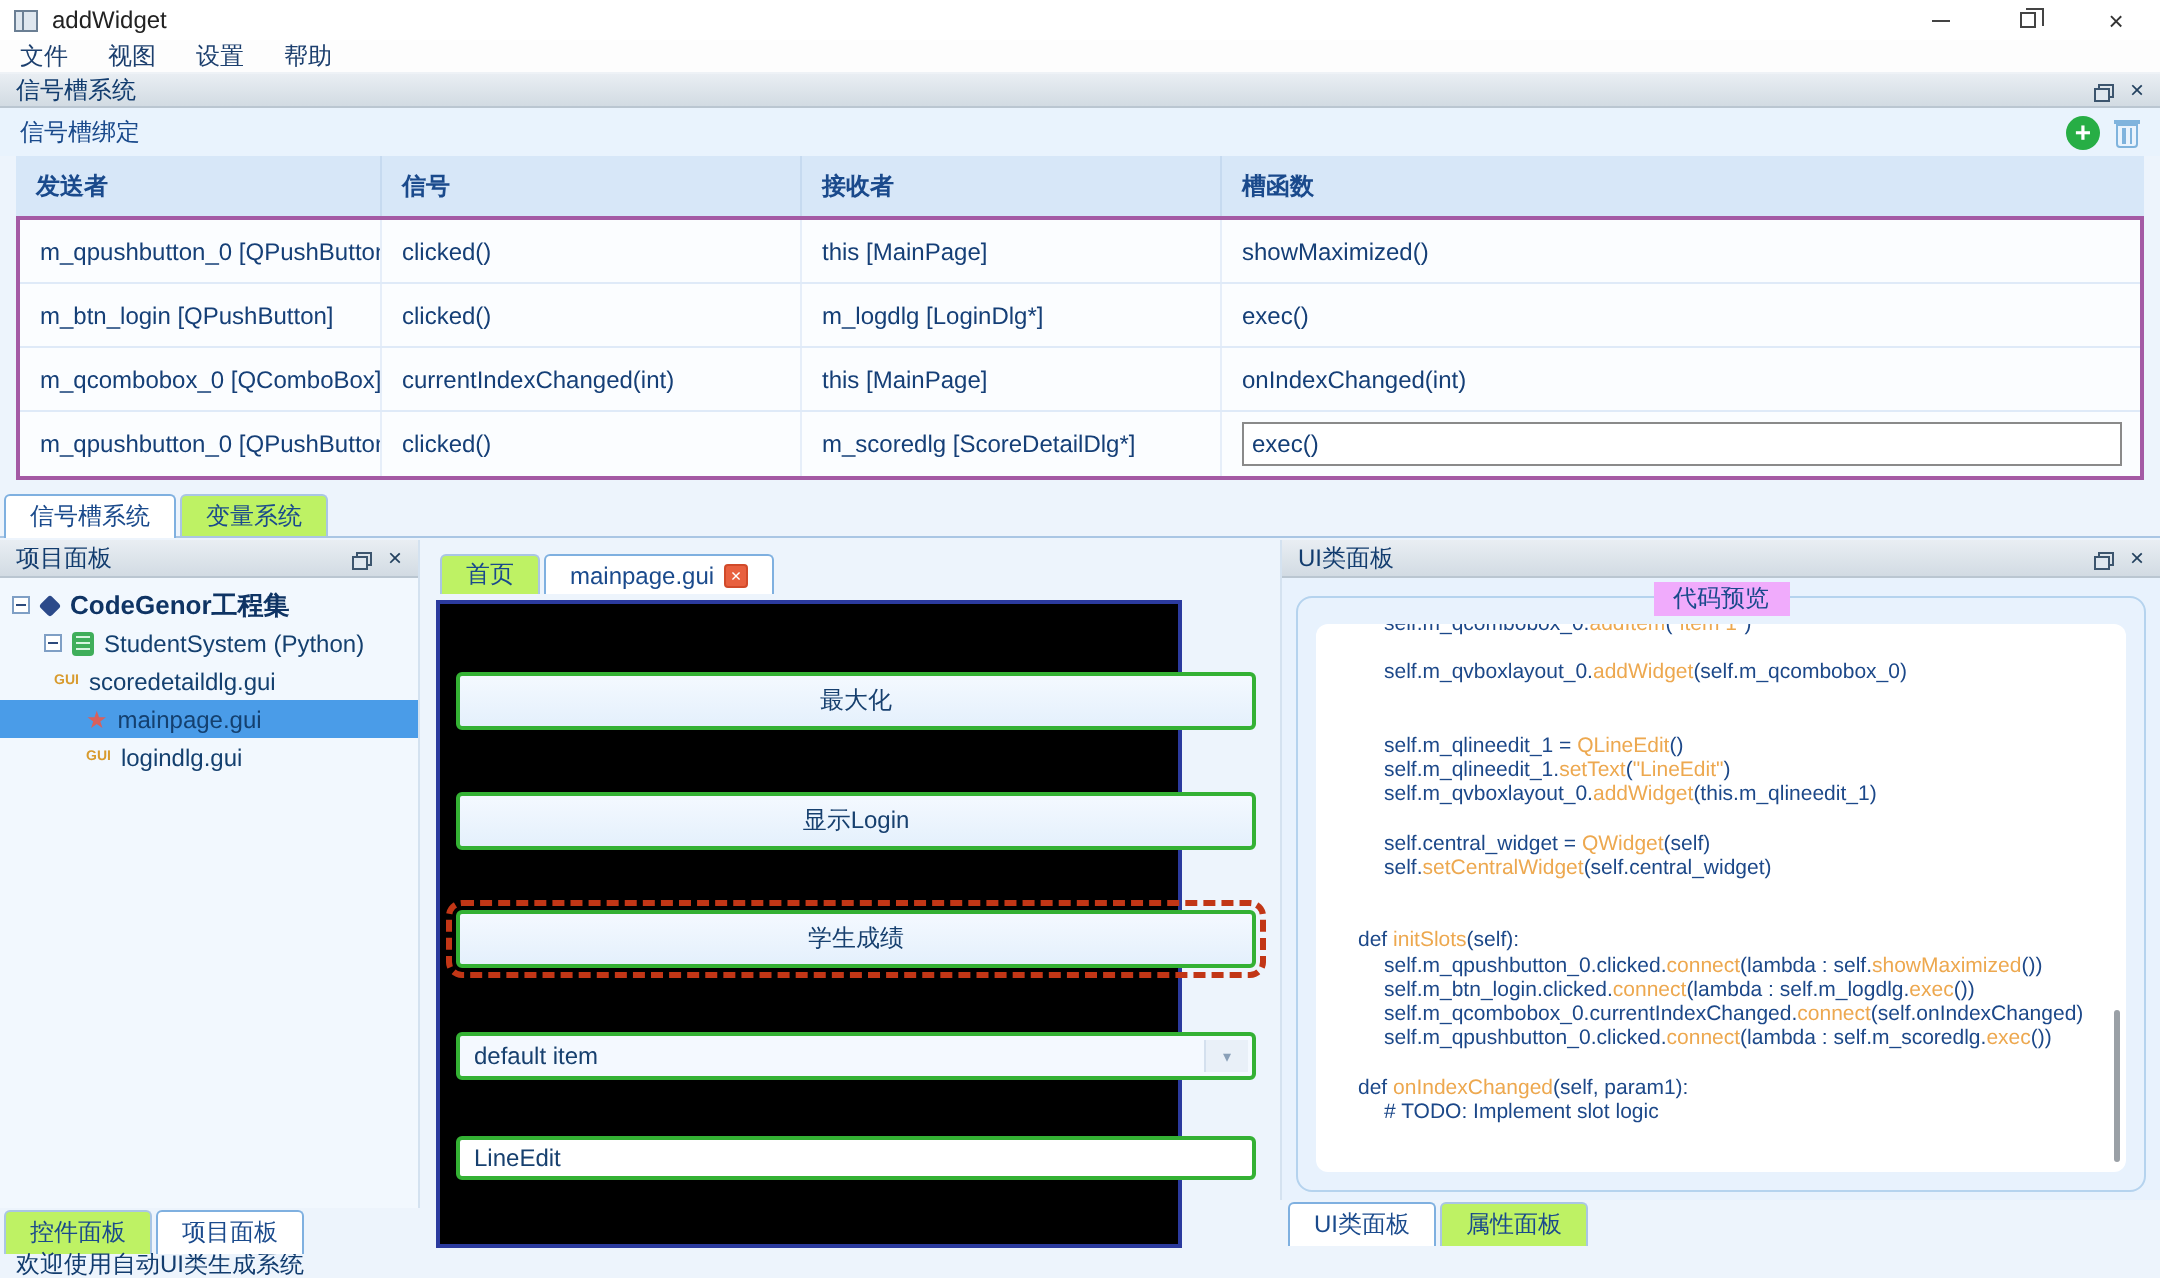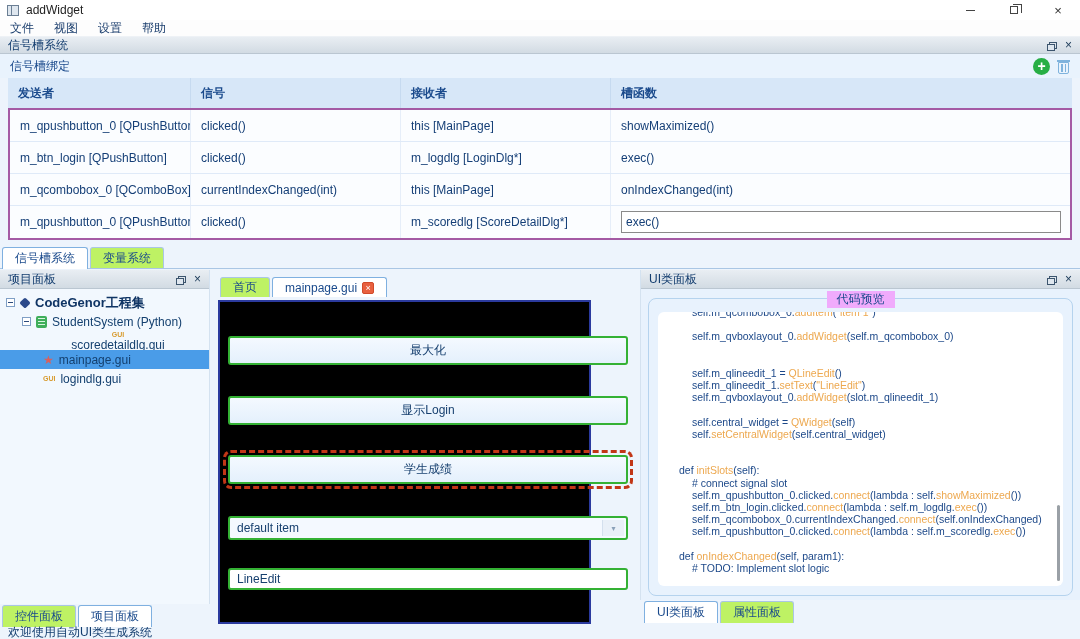--- a/index.html
+++ b/index.html
@@ -215,21 +215,21 @@
         <div class="tree-row root" style="padding-left: 6px;">
           <span class="expander"></span>
           <span class="ti ti-project"></span>
           <span class="label">CodeGenor工程集</span>
         </div>
         <div class="tree-row" style="padding-left: 22px;">
           <span class="expander"></span>
           <span class="ti ti-python"></span>
           <span class="label">StudentSystem (Python)</span>
         </div>
-        <div class="tree-row" style="padding-left: 22px; flex-direction: column;">
+        <div class="tree-row" style="padding-left: 22px;">
           <span class="ti ti-gui">GUI</span>
           <span class="label">scoredetaildlg.gui</span>
         </div>
         <div class="tree-row selected" style="padding-left: 38px;">
           <span class="ti ti-star">★</span>
           <span class="label">mainpage.gui</span>
         </div>
         <div class="tree-row" style="padding-left: 38px;">
           <span class="ti ti-gui">GUI</span>
           <span class="label">logindlg.gui</span>
@@ -277,28 +277,27 @@
       <span class="gtitle">代码预览</span>
       <div class="code-area">
         <div class="code-inner" id="code-inner">
             <div class="code-line" style="padding-left: 34px;"><span class="tok-n">self.m_qcombobox_0.</span><span class="tok-o">addItem</span><span class="tok-n">(</span><span class="tok-o">"item 1"</span><span class="tok-n">)</span></div>
             <div class="code-line" style="padding-left: 8px;"></div>
             <div class="code-line" style="padding-left: 34px;"><span class="tok-n">self.m_qvboxlayout_0.</span><span class="tok-o">addWidget</span><span class="tok-n">(self.m_qcombobox_0)</span></div>
             <div class="code-line" style="padding-left: 8px;"></div>
             <div class="code-line" style="padding-left: 8px;"></div>
             <div class="code-line" style="padding-left: 34px;"><span class="tok-n">self.m_qlineedit_1 = </span><span class="tok-o">QLineEdit</span><span class="tok-n">()</span></div>
             <div class="code-line" style="padding-left: 34px;"><span class="tok-n">self.m_qlineedit_1.</span><span class="tok-o">setText</span><span class="tok-n">(</span><span class="tok-o">"LineEdit"</span><span class="tok-n">)</span></div>
-            <div class="code-line" style="padding-left: 34px;"><span class="tok-n">self.m_qvboxlayout_0.</span><span class="tok-o">addWidget</span><span class="tok-n">(slot.m_qlineedit_1)</span></div>
+            <div class="code-line" style="padding-left: 34px;"><span class="tok-n">self.m_qvboxlayout_0.</span><span class="tok-o">addWidget</span><span class="tok-n">(this.m_qlineedit_1)</span></div>
             <div class="code-line" style="padding-left: 8px;"></div>
             <div class="code-line" style="padding-left: 34px;"><span class="tok-n">self.central_widget = </span><span class="tok-o">QWidget</span><span class="tok-n">(self)</span></div>
             <div class="code-line" style="padding-left: 34px;"><span class="tok-n">self.</span><span class="tok-o">setCentralWidget</span><span class="tok-n">(self.central_widget)</span></div>
             <div class="code-line" style="padding-left: 8px;"></div>
             <div class="code-line" style="padding-left: 8px;"></div>
             <div class="code-line" style="padding-left: 21px;"><span class="tok-n">def </span><span class="tok-o">initSlots</span><span class="tok-n">(self):</span></div>
-            <div class="code-line" style="padding-left: 34px;"><span class="tok-n"># connect signal slot</span></div>
             <div class="code-line" style="padding-left: 34px;"><span class="tok-n">self.m_qpushbutton_0.clicked.</span><span class="tok-o">connect</span><span class="tok-n">(lambda : self.</span><span class="tok-o">showMaximized</span><span class="tok-n">())</span></div>
             <div class="code-line" style="padding-left: 34px;"><span class="tok-n">self.m_btn_login.clicked.</span><span class="tok-o">connect</span><span class="tok-n">(lambda : self.m_logdlg.</span><span class="tok-o">exec</span><span class="tok-n">())</span></div>
             <div class="code-line" style="padding-left: 34px;"><span class="tok-n">self.m_qcombobox_0.currentIndexChanged.</span><span class="tok-o">connect</span><span class="tok-n">(self.onIndexChanged)</span></div>
             <div class="code-line" style="padding-left: 34px;"><span class="tok-n">self.m_qpushbutton_0.clicked.</span><span class="tok-o">connect</span><span class="tok-n">(lambda : self.m_scoredlg.</span><span class="tok-o">exec</span><span class="tok-n">())</span></div>
             <div class="code-line" style="padding-left: 8px;"></div>
             <div class="code-line" style="padding-left: 21px;"><span class="tok-n">def </span><span class="tok-o">onIndexChanged</span><span class="tok-n">(self, param1):</span></div>
             <div class="code-line" style="padding-left: 34px;"><span class="tok-n"># TODO: Implement slot logic</span></div>
           </div>
         <div class="code-scroll"></div>
       </div>

